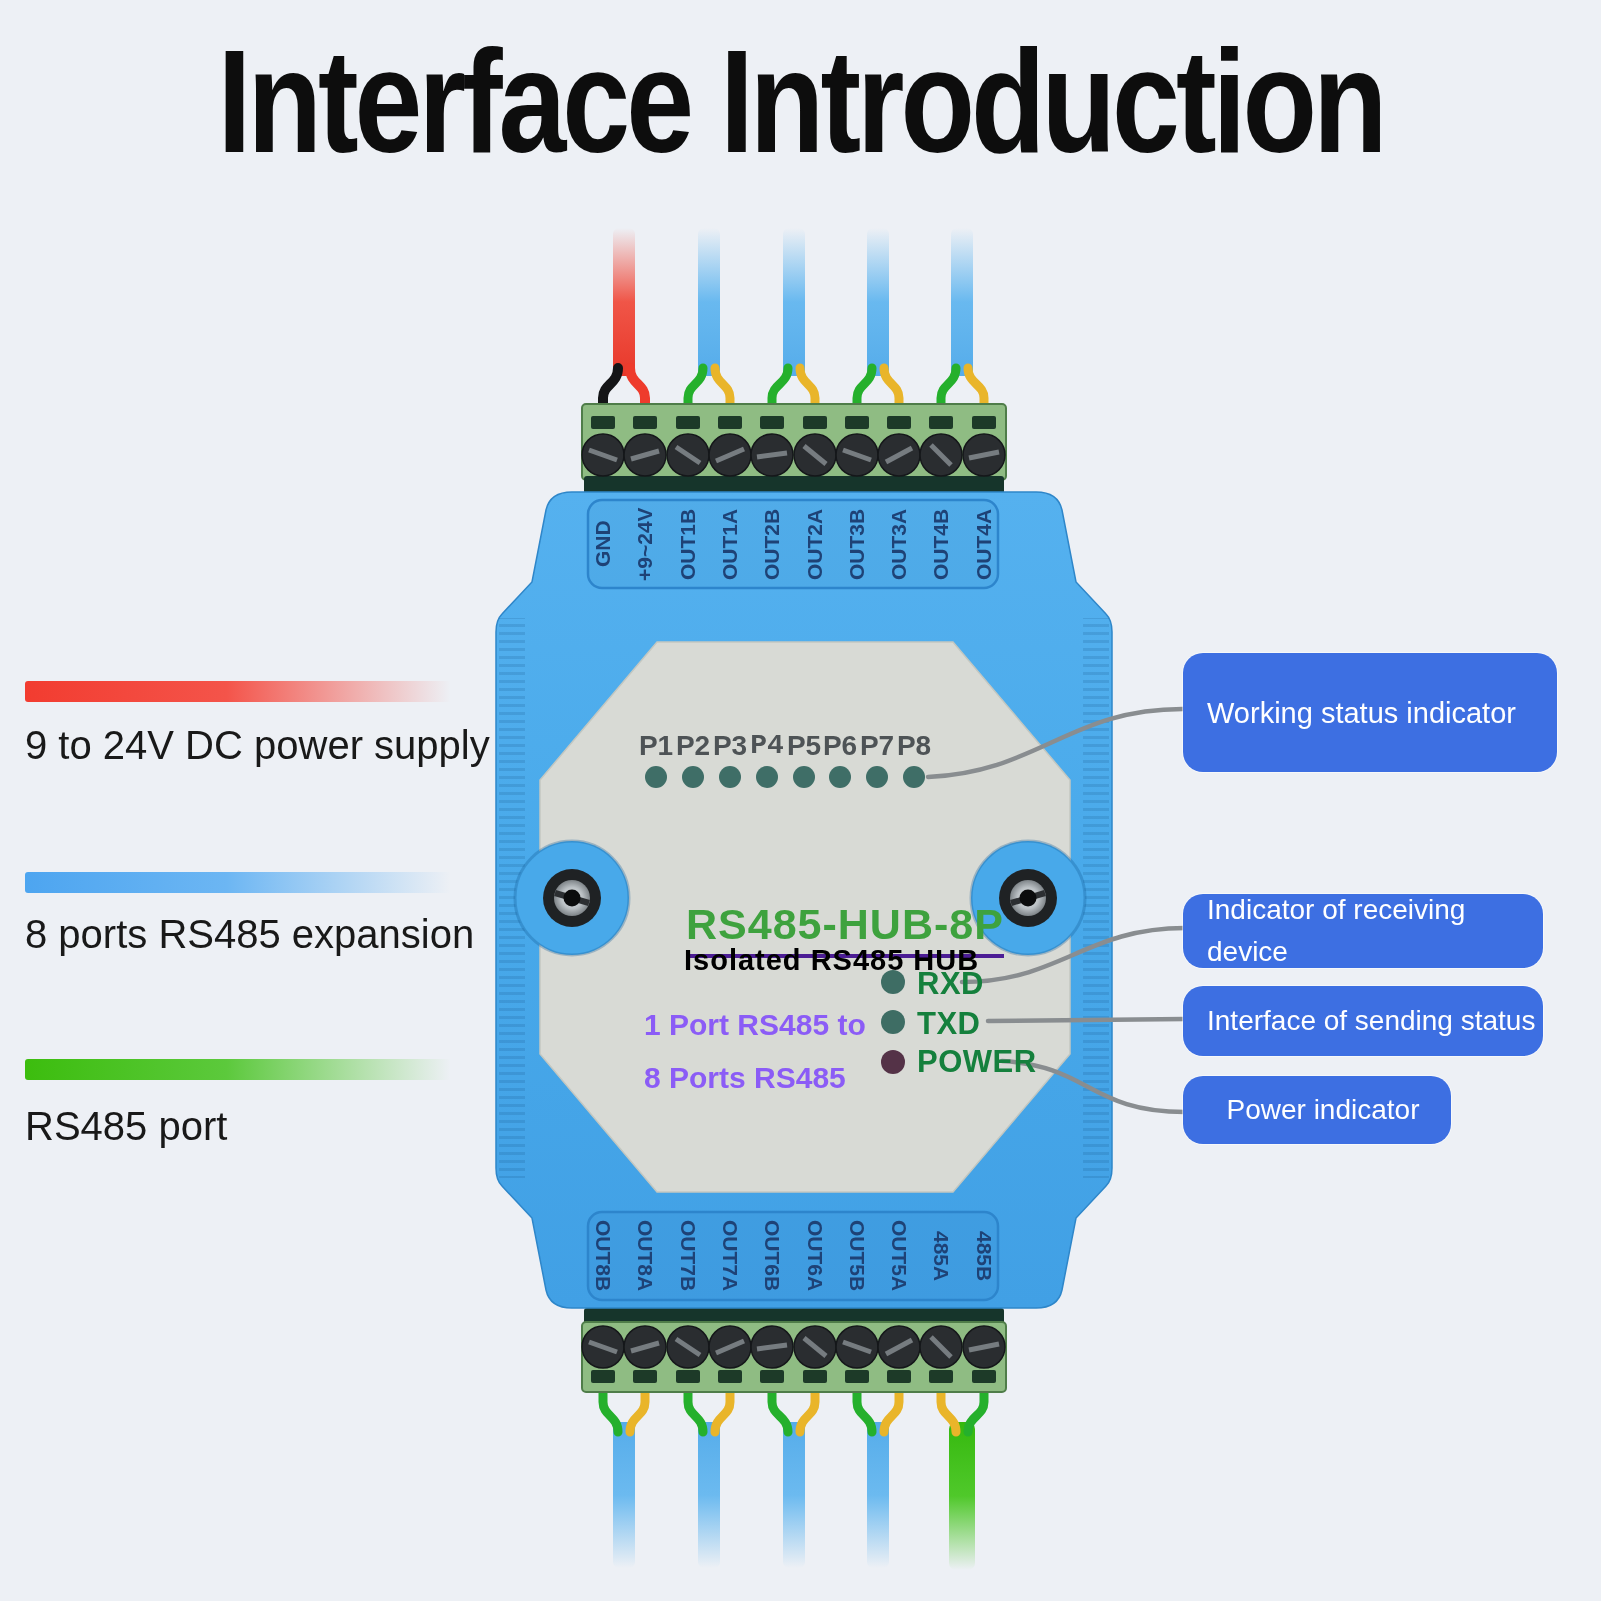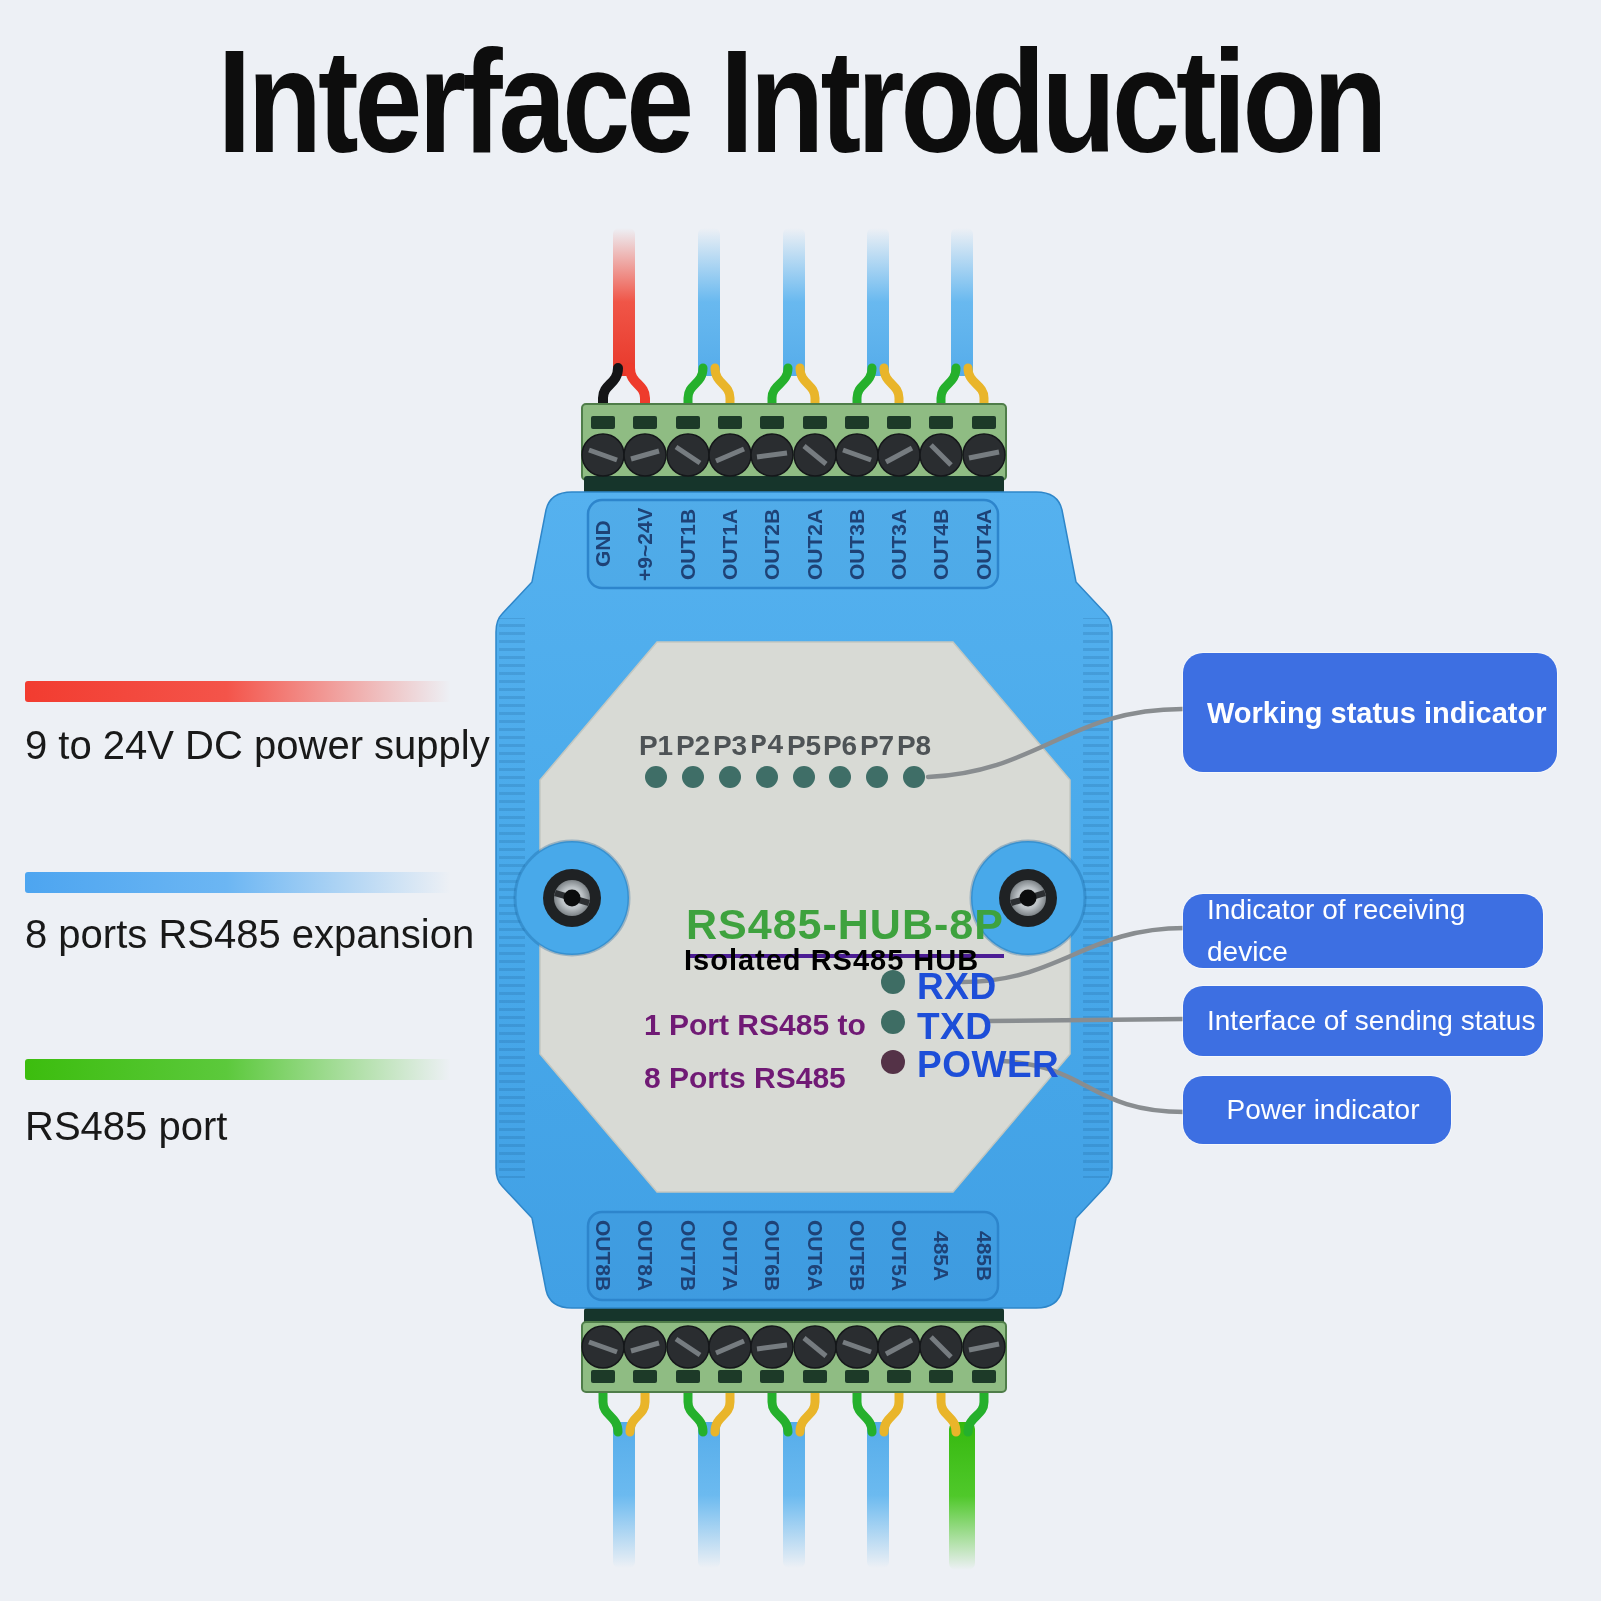--- a/index.html
+++ b/index.html
@@ -18,25 +18,25 @@
   .legend-text{font-size:40px;color:#191919;white-space:nowrap;}
   
   .vlabel{display:flex;align-items:center;justify-content:center;width:26px;height:80px;
           writing-mode:vertical-rl;font-size:21px;font-weight:bold;color:#1e4276;
           letter-spacing:0px;white-space:nowrap;}
   .vlabel.up{transform:rotate(180deg);}
   .plabel{width:36px;text-align:center;font-size:28px;font-weight:600;color:#4e5356;}
   .led{width:22px;height:22px;border-radius:50%;background:#3f6e67;}
   .statusled{width:24px;height:24px;border-radius:50%;background:#3e6d64;}
   .statusled.power{background:#543247;}
-  .statuslabel{font-size:37px;font-weight:600;color:#1d4ed8;letter-spacing:0.5px;}
+  .statuslabel{font-size:31px;font-weight:600;color:#15803d;letter-spacing:0.5px;}
   .model{font-size:43px;font-weight:bold;color:#3ea23e;letter-spacing:1px;
          border-bottom:4px solid #4c1d95;padding-bottom:5px;white-space:nowrap;}
   .model-sub{font-size:29px;font-weight:bold;color:#000000;letter-spacing:1px;white-space:nowrap;}
-  .desc{font-size:30px;font-weight:600;color:#701a75;white-space:nowrap;}
+  .desc{font-size:30px;font-weight:600;color:#8b5cf6;white-space:nowrap;}
   
   .callout{background:#3d6fe2;border-radius:20px;color:#ffffff;display:flex;align-items:center;
            box-shadow:0 0 0 1px rgba(255,255,255,0.5);}
   .callout .txt{padding-left:24px;font-size:28px;line-height:42px;}
   .callout.center .txt{padding-left:12px;width:100%;text-align:center;}
 </style>
 </head>
 <body>
 
 <div class="canvas">
@@ -320,21 +320,21 @@
   <div class="abs statuslabel" style="left:917px;top:1006px;">TXD</div>
   <div class="abs statuslabel" style="left:917px;top:1044px;">POWER</div>
 
   <div class="abs legend-bar bar-red" style="left:25px;top:681px;"></div>
   <div class="abs legend-text" style="left:25px;top:723px;">9 to 24V DC power supply</div>
   <div class="abs legend-bar bar-blue" style="left:25px;top:872px;"></div>
   <div class="abs legend-text" style="left:25px;top:912px;">8 ports RS485 expansion</div>
   <div class="abs legend-bar bar-green" style="left:25px;top:1059px;"></div>
   <div class="abs legend-text" style="left:25px;top:1104px;">RS485 port</div>
 
-  <div class="abs callout" style="left:1183px;top:653px;width:374px;height:119px;font-weight:bold;">
+  <div class="abs callout" style="left:1183px;top:653px;width:374px;height:119px;">
     <div class="txt" style="font-size:29px;">
       <div>Working status indicator</div>
     </div>
   </div>
   <div class="abs callout" style="left:1183px;top:894px;width:360px;height:74px;">
     <div class="txt">Indicator of receiving device</div>
   </div>
   <div class="abs callout" style="left:1183px;top:986px;width:360px;height:70px;">
     <div class="txt">Interface of sending status</div>
   </div>

